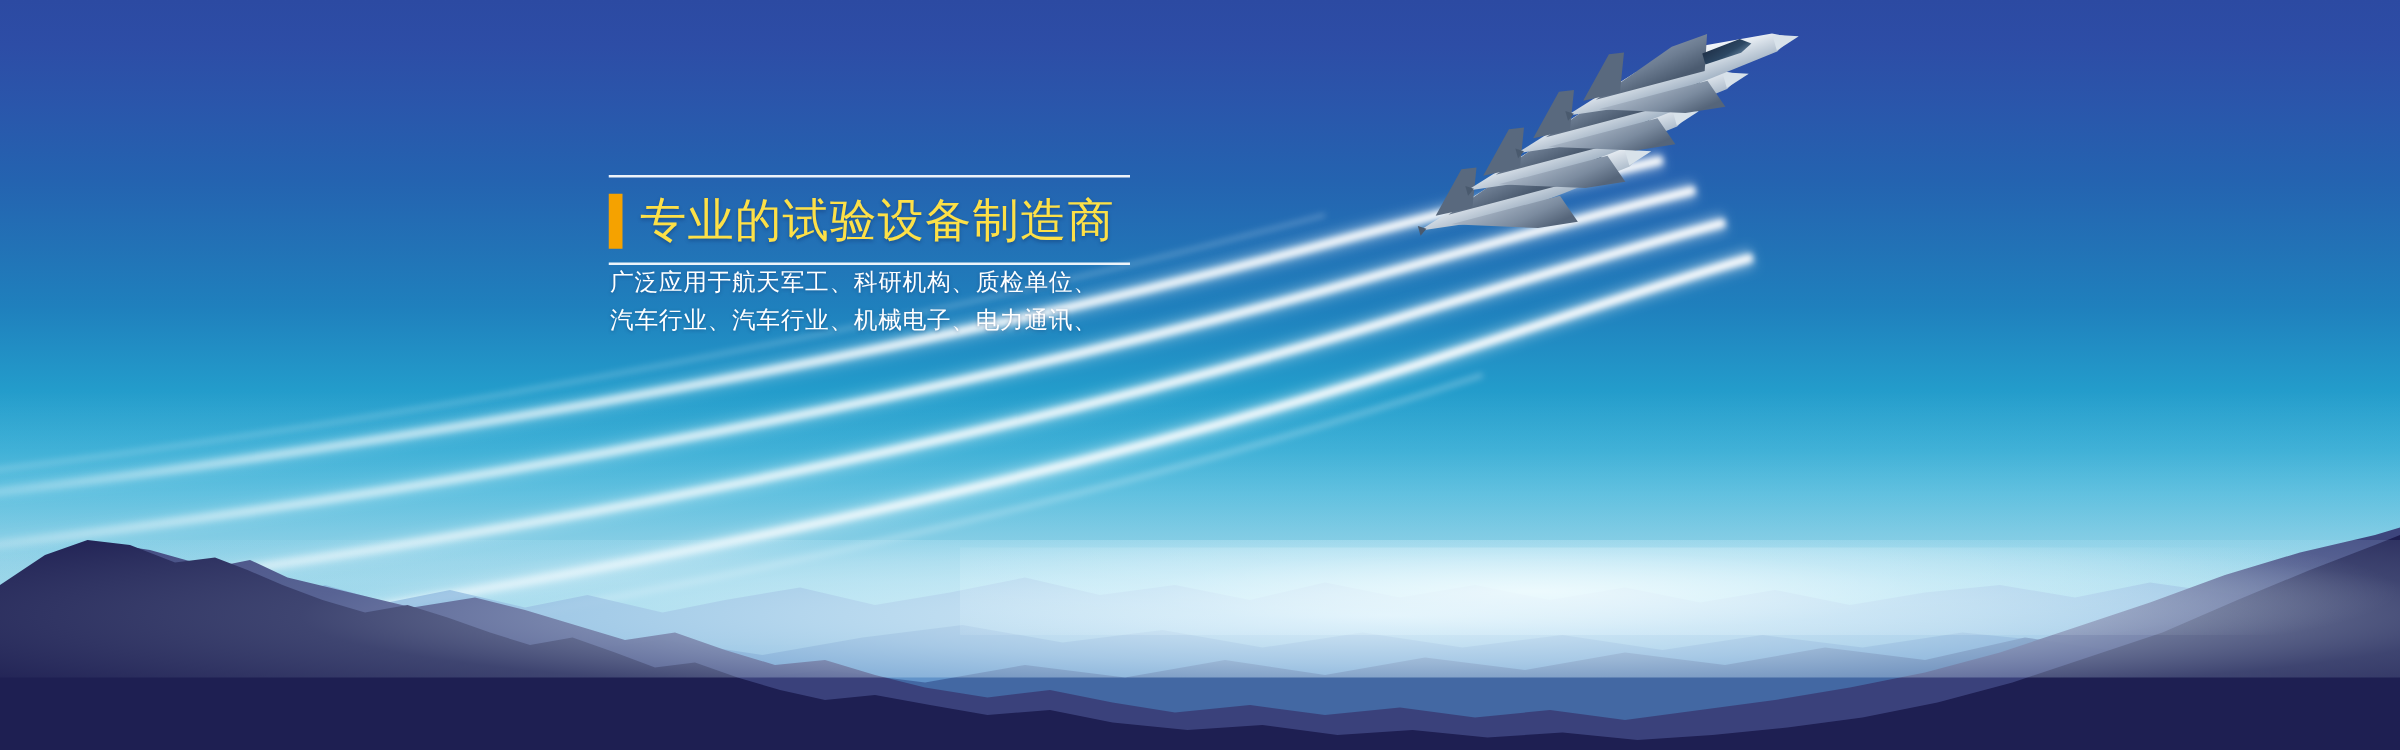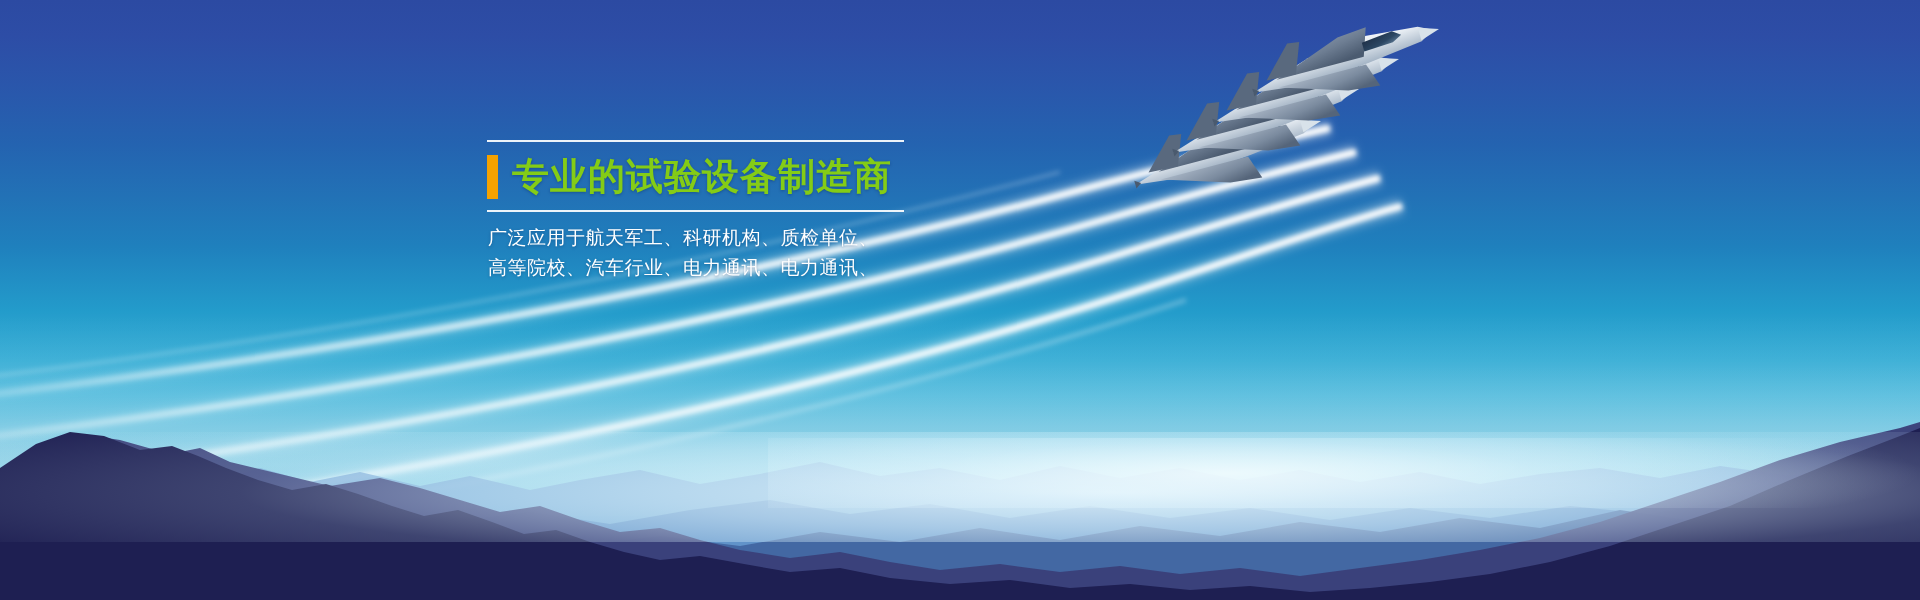--- a/index.html
+++ b/index.html
@@ -129,31 +129,30 @@
     margin: 7px 0 5px 0;
   }
   .title-bar {
     width: 11px;
     height: 44px;
     background: #f5a200;
     flex: 0 0 auto;
     margin-right: 14px;
   }
   .title-text {
-    color: #84cc16;
+    color: #fde047;
     font-size: 37px;
     line-height: 40px;
     letter-spacing: 1px;
     white-space: nowrap;
-    font-weight: bold;
+    font-weight: normal;
     text-shadow: 0 1px 3px rgba(10,30,80,0.35);
   }
 
   .subtitle {
-    margin-top: 11px;
     margin-left: 1px;
     color: #ffffff;
     font-size: 19px;
     line-height: 30px;
     letter-spacing: 0.5px;
     text-shadow: 0 1px 3px rgba(10,30,80,0.35);
   }
   .subtitle-line { white-space: nowrap; }
 </style>
 </head>
@@ -319,17 +318,17 @@
 
     <div class="title-row">
       <span class="title-bar"></span>
       <span class="title-text">专业的试验设备制造商</span>
     </div>
 
     <div class="rule rule-bottom"></div>
 
     <div class="subtitle">
       <div class="subtitle-line">广泛应用于航天军工、科研机构、质检单位、</div>
-      <div class="subtitle-line">高等院校、汽车行业、电力通讯、电力通讯、</div>
+      <div class="subtitle-line">汽车行业、汽车行业、机械电子、电力通讯、</div>
     </div>
   </div>
 
 </div>
 
 </body></html>

